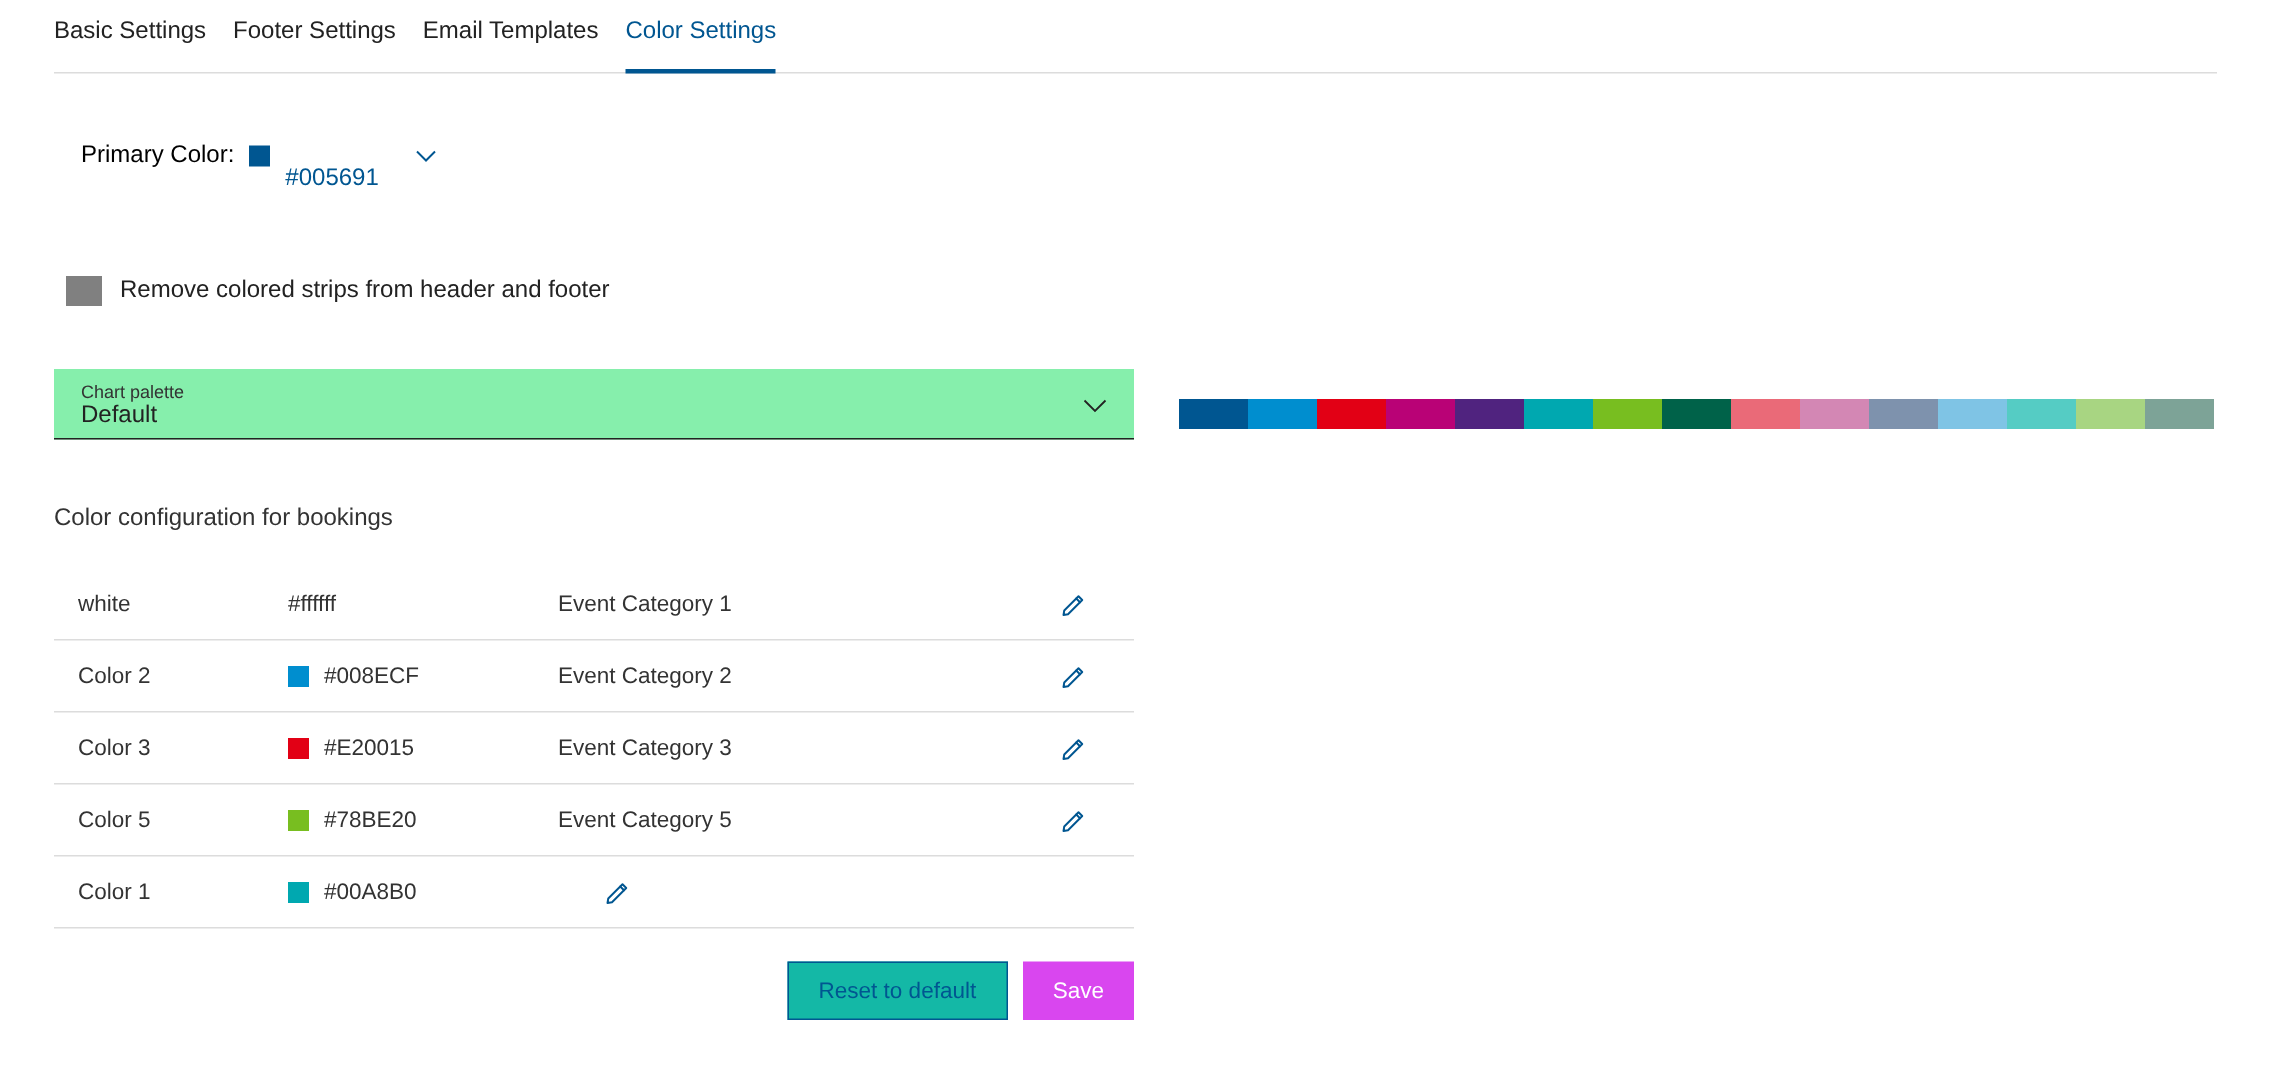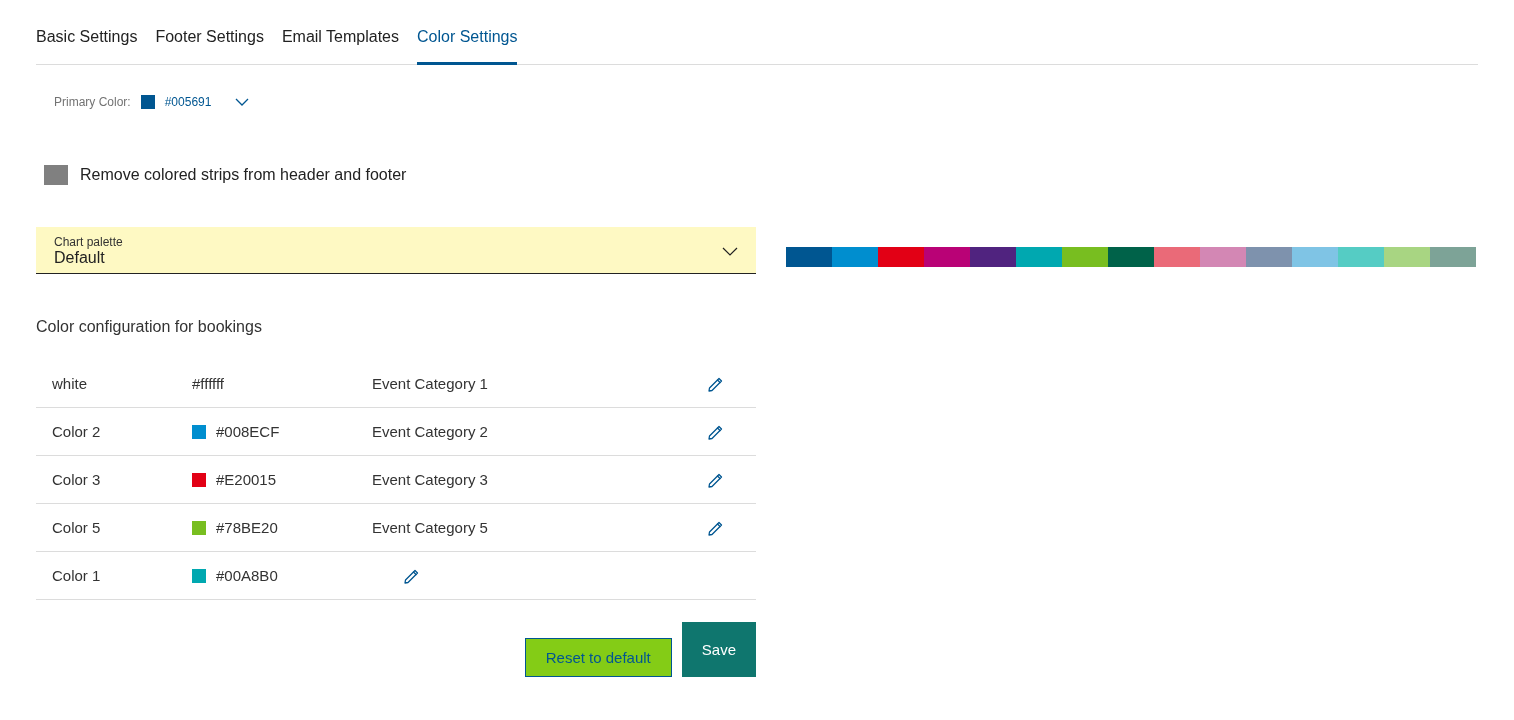--- a/index.html
+++ b/index.html
@@ -9,21 +9,21 @@
       color: #222;
       background: #fff;
       padding: 0 36px;
     }
 
     
     .tabs {
       display: flex;
       gap: 18px;
       border-bottom: 1px solid #dcdcdc;
-      padding-top: 28px;
+      padding-top: 12px;
     }
     .tab {
       padding: 0 0 16px 0;
       color: #222;
       font-size: 16px;
       cursor: pointer;
       border-bottom: 3px solid transparent;
       margin-bottom: -1px;
     }
     .tab.active {
@@ -31,26 +31,26 @@
       border-bottom-color: #005691;
     }
 
     
     .primary-row {
       display: flex;
       align-items: center;
       gap: 10px;
       margin: 30px 0 0 18px;
     }
-    .primary-label { color: #737373; font-size: 12px; }
+    .primary-label { color: #000000; font-size: 16px; }
     .swatch-sm {
       width: 14px; height: 14px;
       display: inline-block;
     }
-    .primary-hex { color: #005691; font-size: 12px; }
+    .primary-hex { color: #005691; font-size: 16px; margin-top: 31px; }
     .chevron { margin-left: 14px; color: #005691; }
     .chevron svg { display: block; }
 
     
     .checkbox-row {
       display: flex;
       align-items: center;
       gap: 12px;
       margin: 56px 0 0 8px;
     }
@@ -65,21 +65,21 @@
     .main-area {
       display: flex;
       gap: 30px;
       margin-top: 42px;
       align-items: flex-start;
     }
     .left-col { width: 720px; }
 
     
     .select-wrap {
-      background: #fef9c3;
+      background: #86efac;
       border-bottom: 1px solid #222;
       padding: 8px 18px 6px 18px;
       display: flex;
       justify-content: space-between;
       align-items: center;
       cursor: pointer;
     }
     .select-inner { display: flex; flex-direction: column; }
     .select-label { font-size: 12px; color: #333; }
     .select-value { font-size: 16px; color: #222; }
@@ -126,27 +126,26 @@
       margin-top: 22px;
     }
     .btn {
       font-size: 15px;
       padding: 10px 20px;
       cursor: pointer;
       border: none;
       font-family: inherit;
     }
     .btn-outline {
-      background: #84cc16;
+      background: #14b8a6;
       border: 1px solid #005691;
       color: #005691;
-      margin-top: 16px;
     }
     .btn-solid {
-      background: #0f766e;
+      background: #d946ef;
       color: #fff;
     }
   </style>
 </head>
 <body>
 
 <div class="tabs">
   <div class="tab">Basic Settings</div>
   <div class="tab">Footer Settings</div>
   <div class="tab">Email Templates</div>

